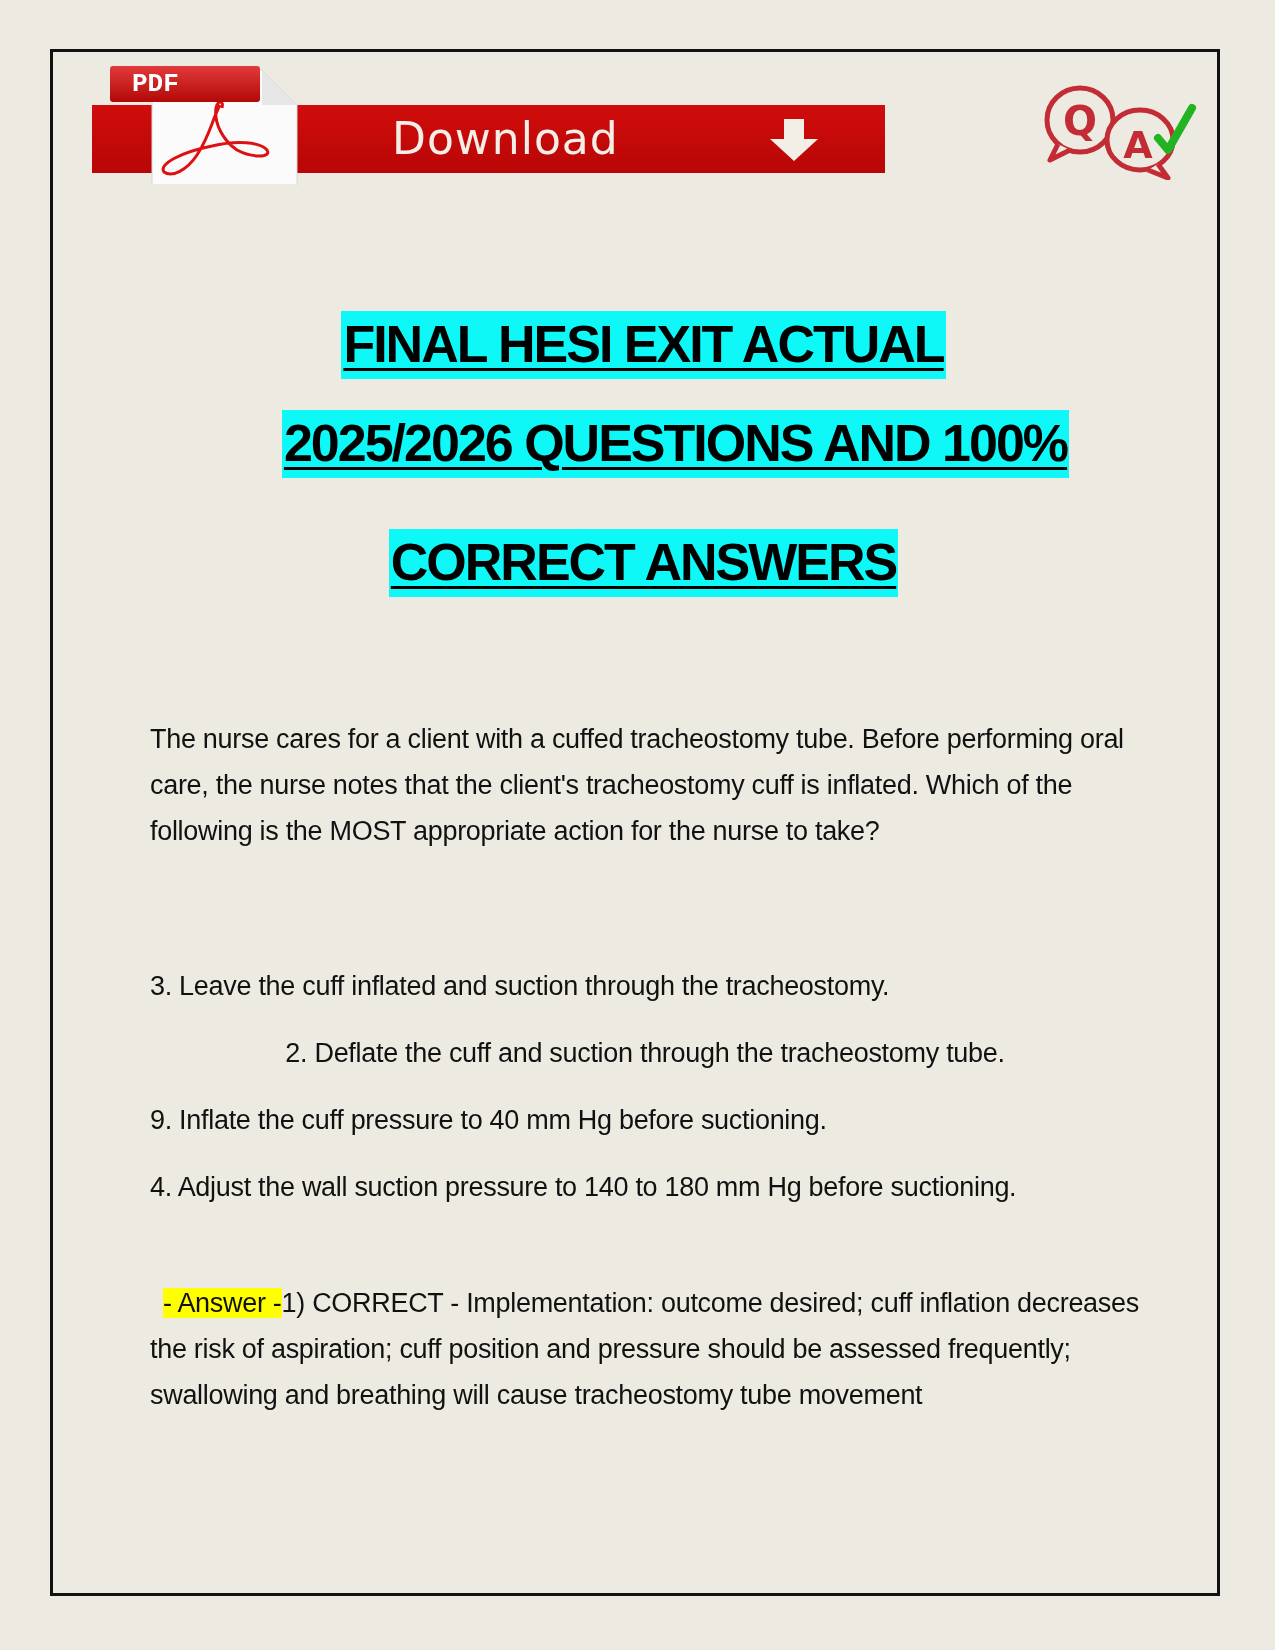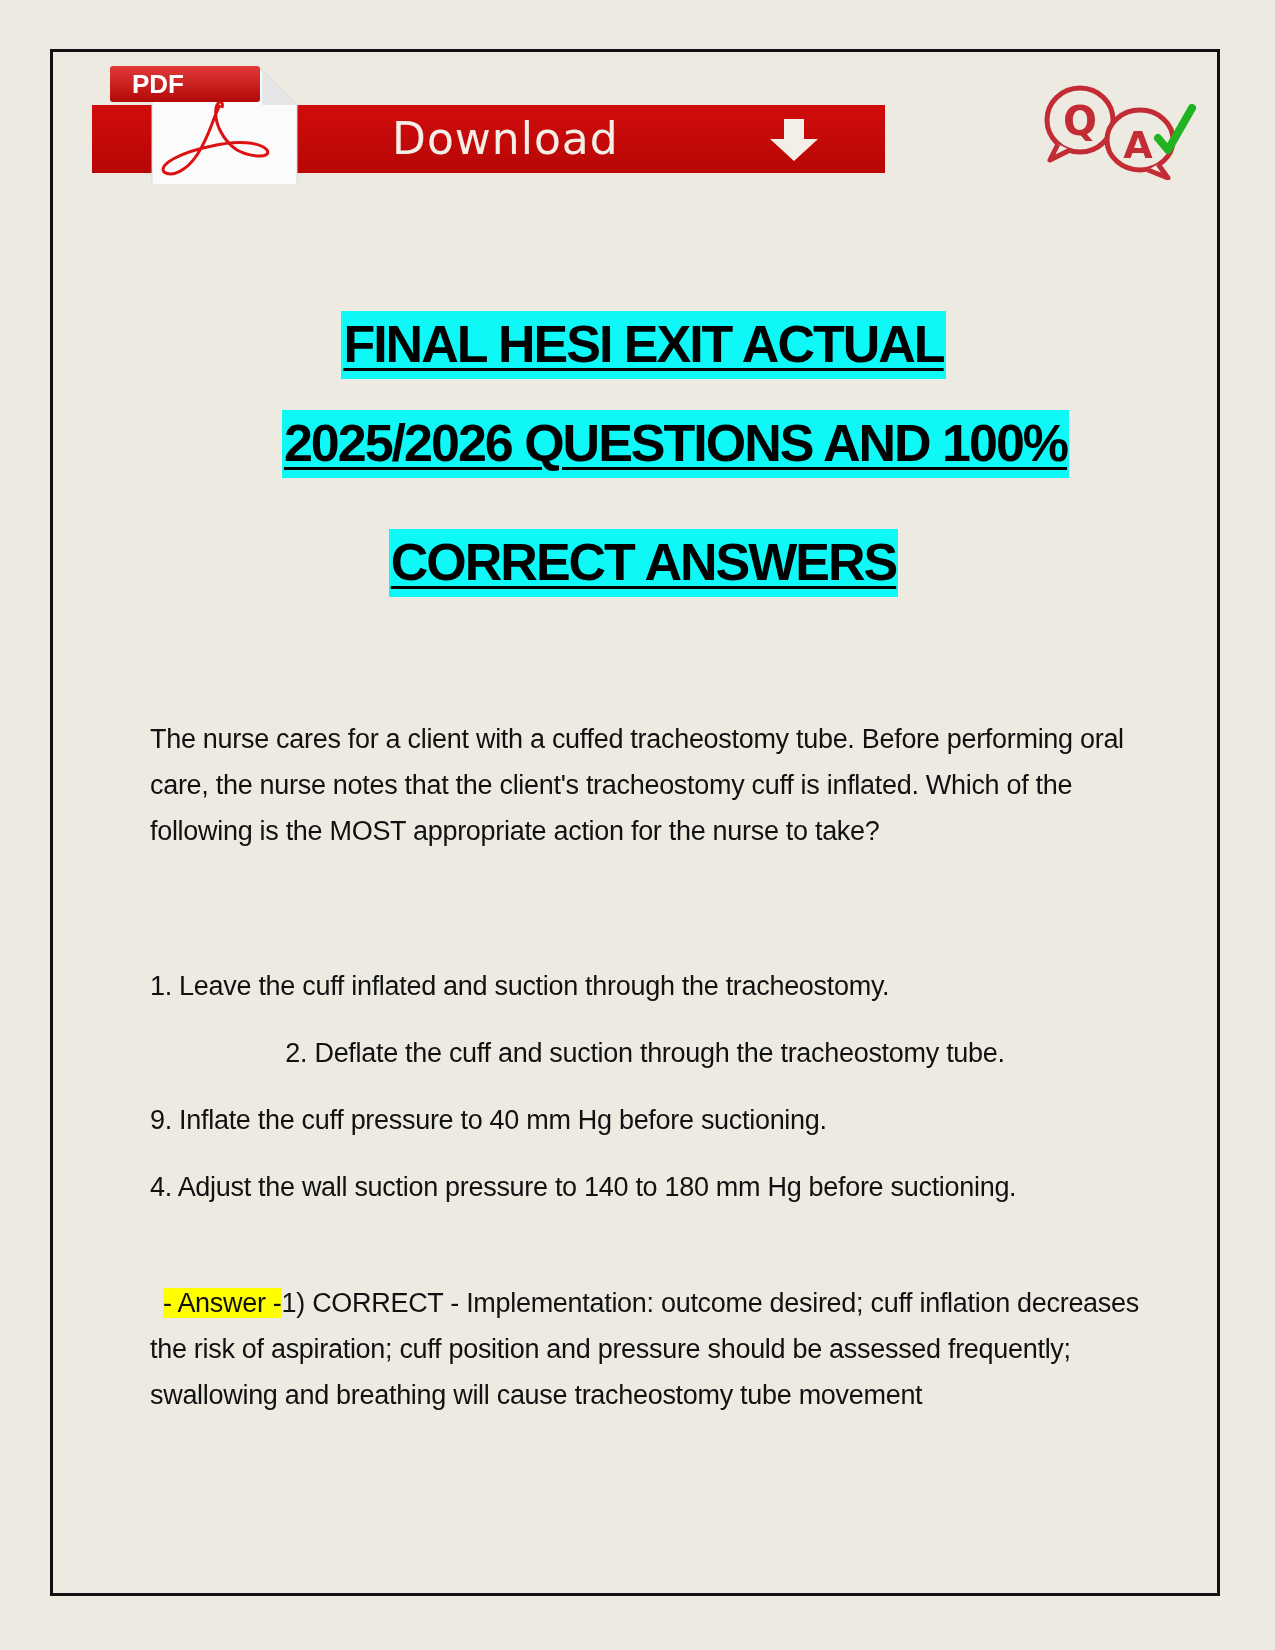--- a/index.html
+++ b/index.html
@@ -63,21 +63,21 @@
       top: 6px;
       width: 150px;
       height: 36px;
       background: linear-gradient(#e23a3a, #b20808);
       color: #fff;
       font-weight: bold;
       font-size: 26px;
       line-height: 36px;
       padding-left: 22px;
       box-sizing: border-box;
-      font-family: Liberation Sans, sans-serif;
+      font-family: Liberation Mono, monospace;
       border-radius: 3px;
     }
     .qa-logo {
       position: absolute;
       left: 1040px;
       top: 80px;
       width: 170px;
       height: 100px;
     }
     
@@ -166,18 +166,18 @@
 </div>
 <div class="title title-2">
   <span>2025/2026 QUESTIONS AND 100%</span>
 </div>
 <div class="title title-3">
   <span>CORRECT ANSWERS</span>
 </div>
 
 <div class="body-text question">The nurse cares for a client with a cuffed tracheostomy tube. Before performing oral care, the nurse notes that the client's tracheostomy cuff is inflated. Which of the following is the MOST appropriate action for the nurse to take?</div>
 
-<div class="body-text opt opt-1">1. Leave the cuff inflated and suction through the tracheostomy.</div>
+<div class="body-text opt opt-1">3. Leave the cuff inflated and suction through the tracheostomy.</div>
 <div class="body-text opt opt-2">2. Deflate the cuff and suction through the tracheostomy tube.</div>
 <div class="body-text opt opt-3">9. Inflate the cuff pressure to 40 mm Hg before suctioning.</div>
 <div class="body-text opt opt-4">4. Adjust the wall suction pressure to 140 to 180 mm Hg before suctioning.</div>
 
 <div class="body-text answer"><span class="answer-label">- Answer -</span><span>1) CORRECT - Implementation: outcome desired; cuff inflation decreases the risk of aspiration; cuff position and pressure should be assessed frequently; swallowing and breathing will cause tracheostomy tube movement</span></div>
 
 </body></html>

